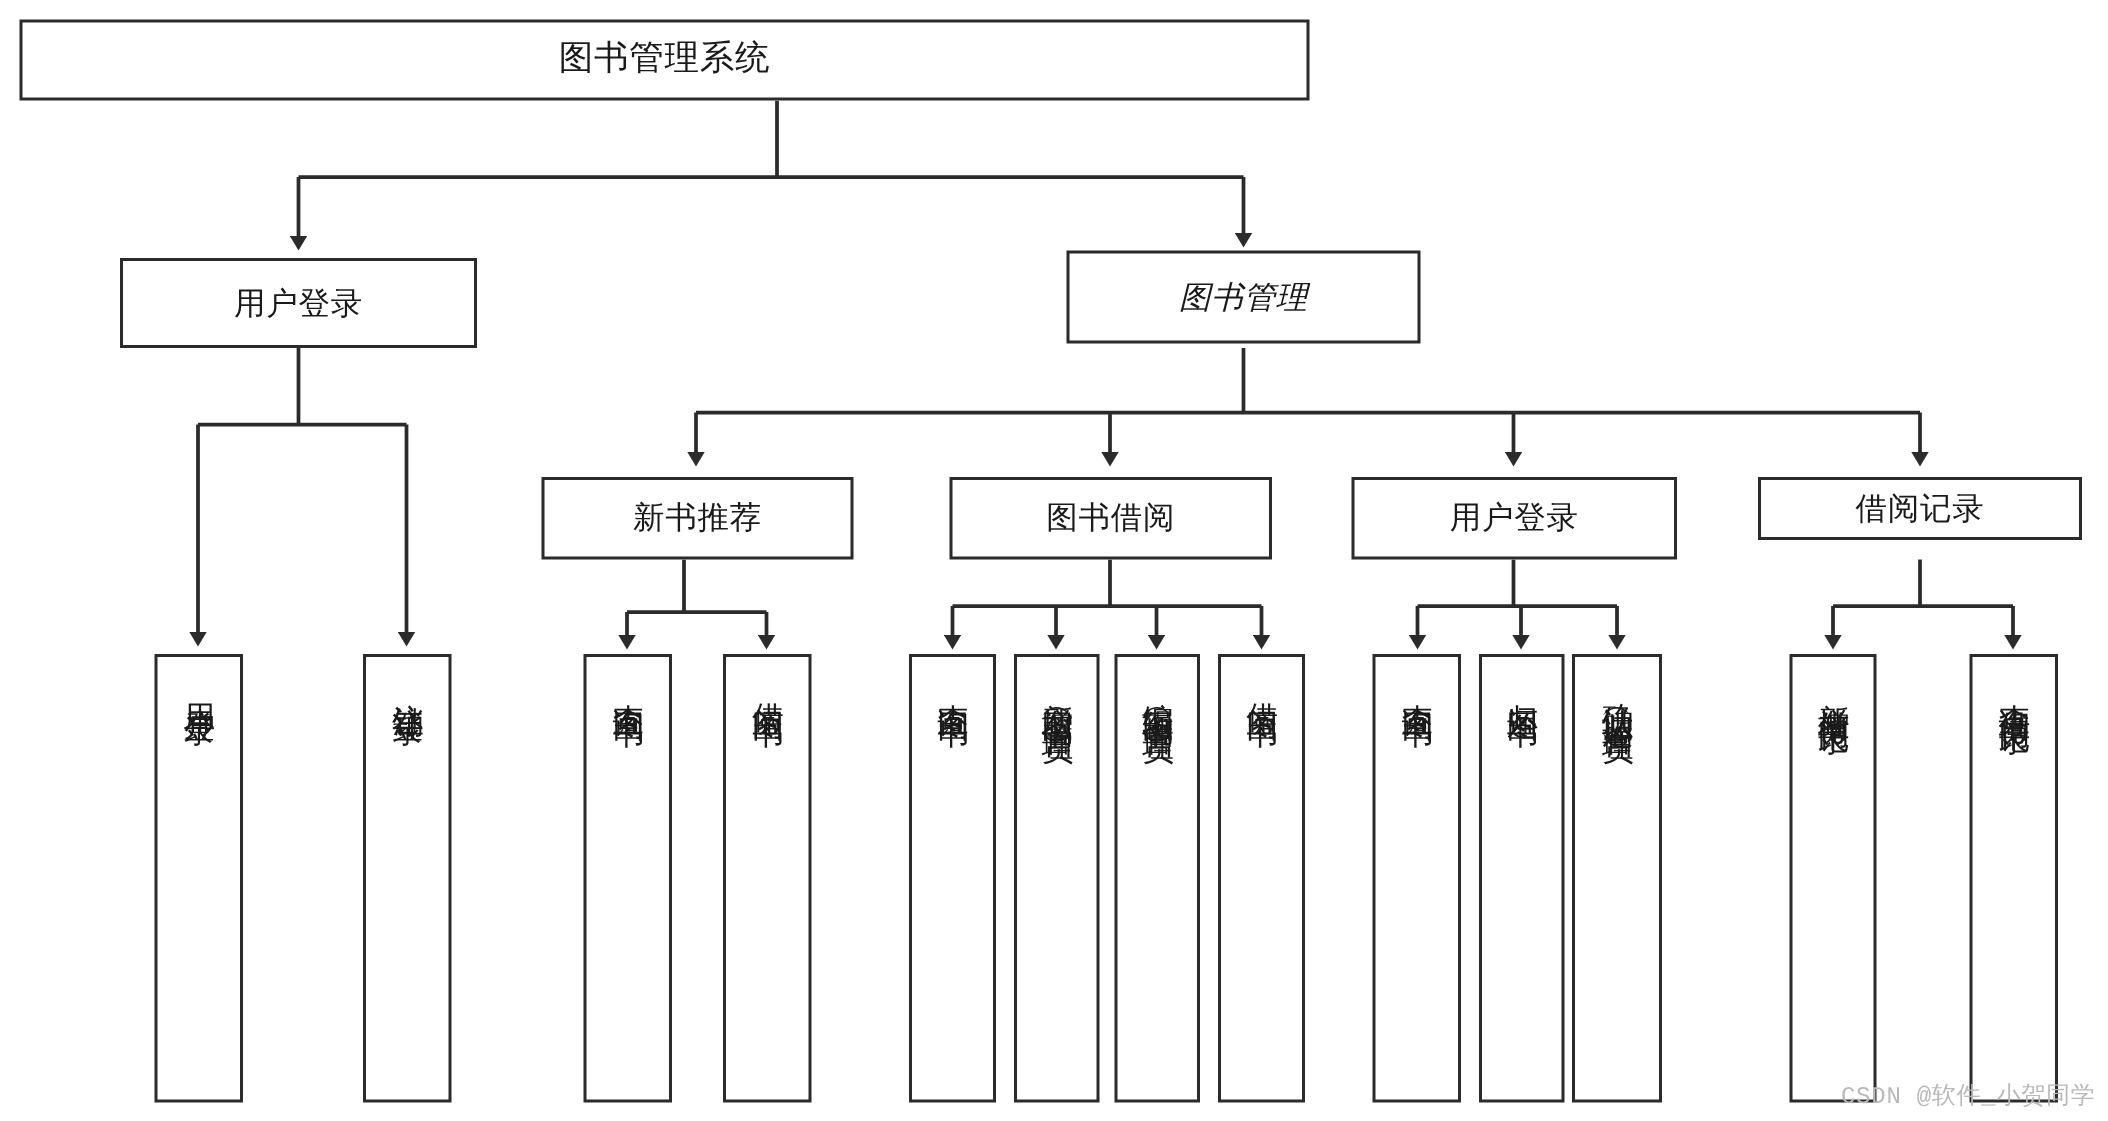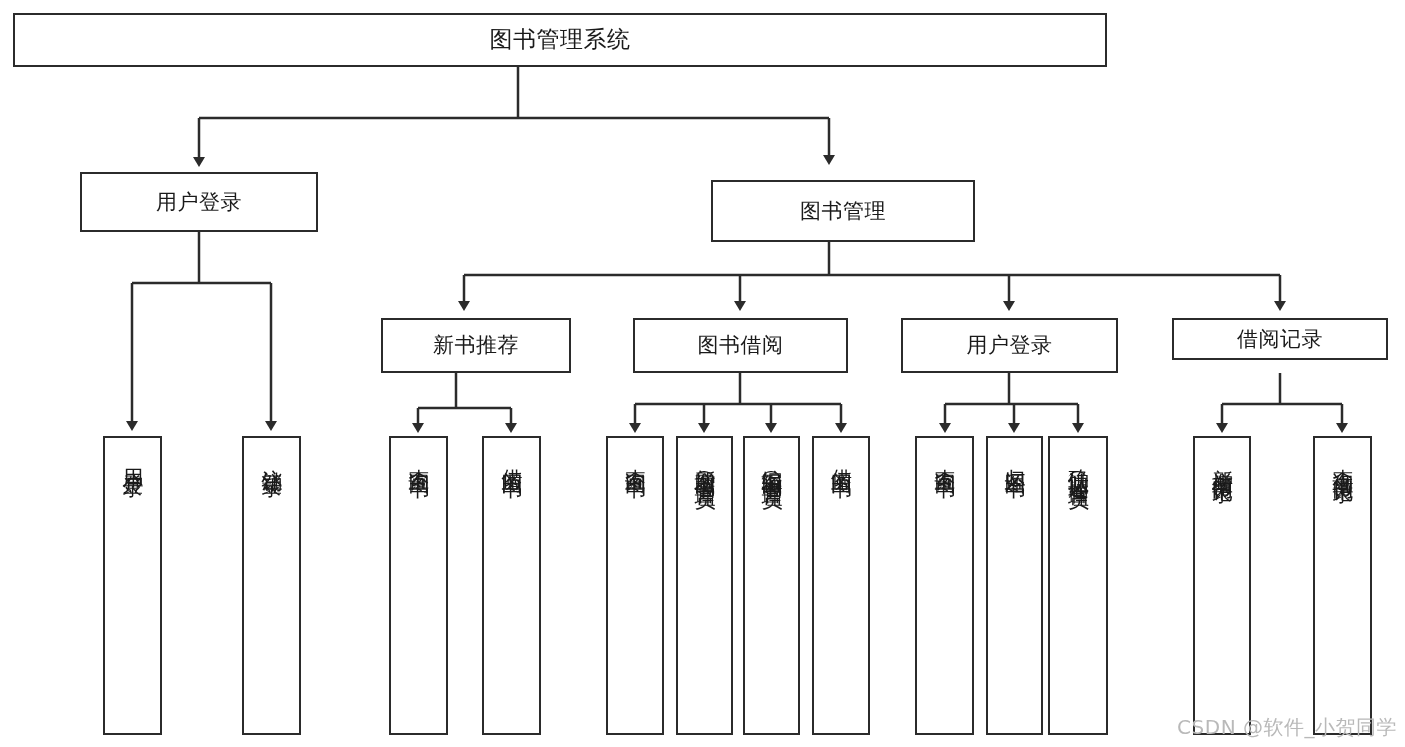--- a/index.html
+++ b/index.html
@@ -64,25 +64,26 @@
   }
   .title-node .node-label { font-size: 23px; }
   .level1-node .node-label { font-size: 21px; }
   .level2-node .node-label { font-size: 21px; }
   .leaf-node .node-label { font-size: 21px; }
 
   #watermark {
     position: absolute;
     right: 8px;
     bottom: 6px;
-    font-size: 20px;
+    font-size: 16px;
     color: #b9b9b9;
     letter-spacing: 0.5px;
     white-space: nowrap;
     z-index: 5;
+    font-family: Liberation Mono, monospace;
   }
 </style>
 </head>
 <body>
 
 <div id="diagram-root">
 
   <svg class="connectors" viewBox="0 0 1405 747" xmlns="http://www.w3.org/2000/svg">
     <defs>
       <marker id="arrow" markerWidth="10" markerHeight="12" refX="1" refY="6" orient="auto" markerUnits="userSpaceOnUse">
@@ -126,33 +127,33 @@
       <path d="M1014,404 L1014,424" marker-end="url(#arrow)"></path>
       <path d="M1078,404 L1078,424" marker-end="url(#arrow)"></path>
 
       <path d="M1280,373 L1280,404"></path>
       <path d="M1222,404 L1342,404"></path>
       <path d="M1222,404 L1222,424" marker-end="url(#arrow)"></path>
       <path d="M1342,404 L1342,424" marker-end="url(#arrow)"></path>
     </g>
   </svg>
 
-  <div class="node horiz title-node" style="left:13px; top:13px; width:1094px; height:54px;">
+  <div class="node horiz title-node" style="left:13px; top:13px; width:860px; height:54px;">
     <span class="node-label">图书管理系统</span>
   </div>
 
   <div class="node horiz level1-node" style="left:80px; top:172px; width:238px; height:60px;">
     <span class="node-label">用户登录</span>
   </div>
 
-  <div class="node horiz level1-node" style="left:711px; top:180px; width:264px; height:62px;">
+  <div class="node horiz level1-node" style="left:711px; top:167px; width:236px; height:62px;font-style:italic;">
     <span class="node-label">图书管理</span>
   </div>
 
-  <div class="node horiz level2-node" style="left:361px; top:318px; width:190px; height:55px;margin-left:20px;">
+  <div class="node horiz level2-node" style="left:361px; top:318px; width:208px; height:55px;">
     <span class="node-label">新书推荐</span>
   </div>
 
   <div class="node horiz level2-node" style="left:633px; top:318px; width:215px; height:55px;">
     <span class="node-label">图书借阅</span>
   </div>
 
   <div class="node horiz level2-node" style="left:901px; top:318px; width:217px; height:55px;">
     <span class="node-label">用户登录</span>
   </div>

